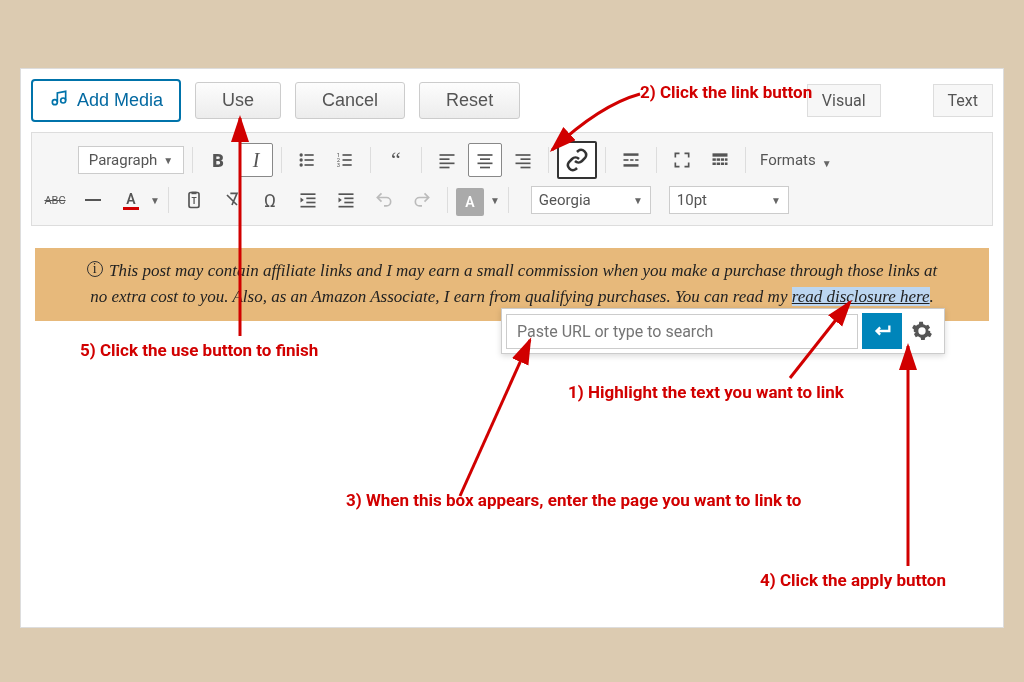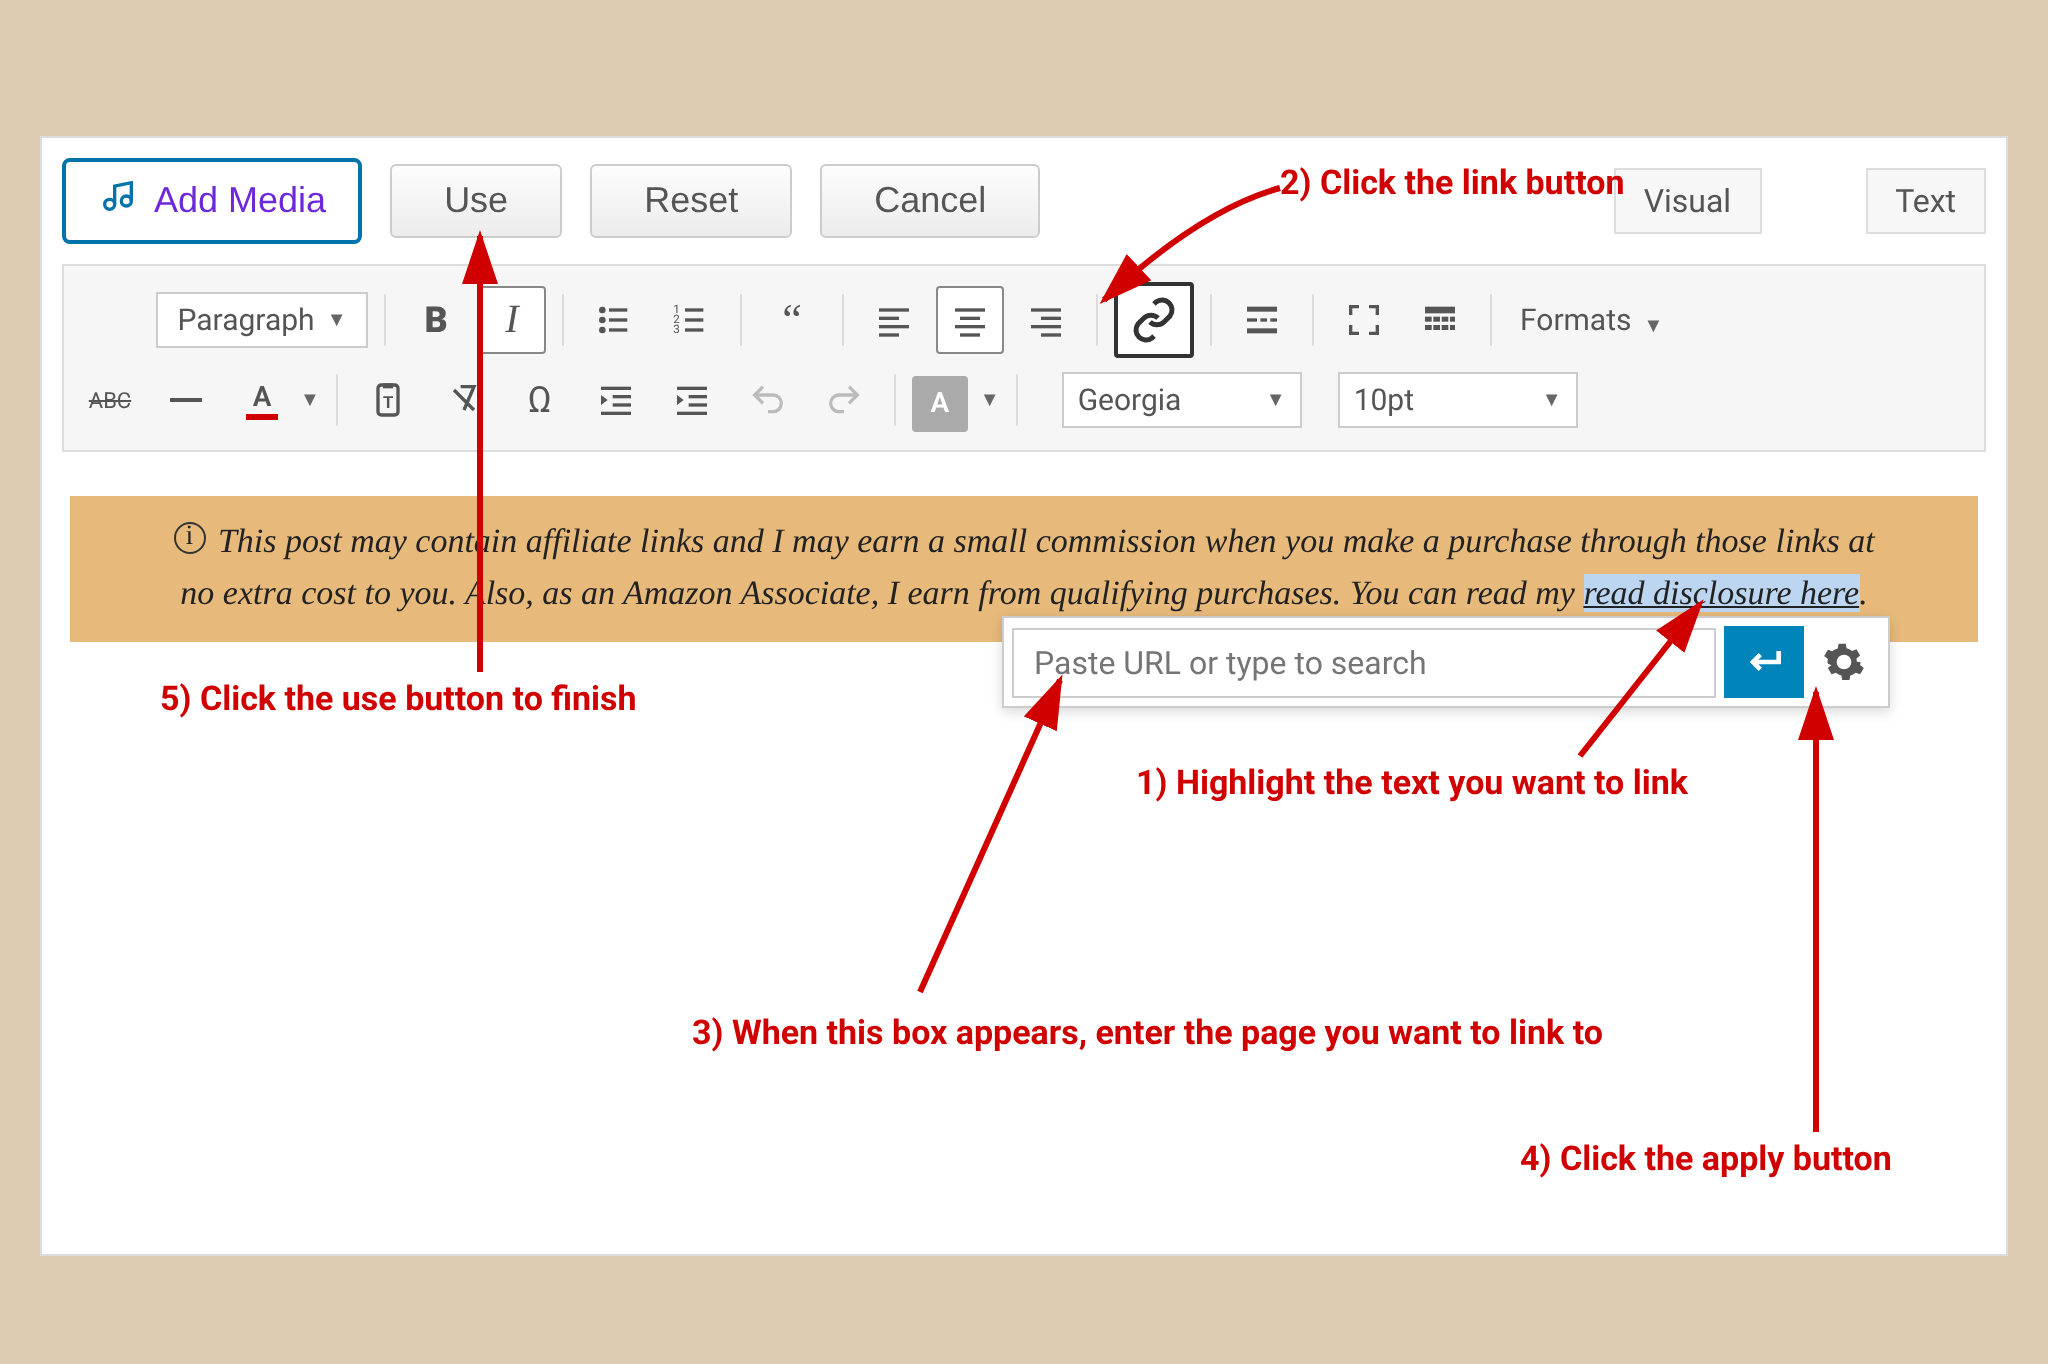--- a/index.html
+++ b/index.html
@@ -21,21 +21,21 @@
     background: #fff;
     border: 1px solid #ddd;
   }
   .top-row {
     display: flex;
     align-items: center;
     padding: 10px 10px 6px 10px;
   }
   .add-media {
     border: 2px solid #0073aa;
-    color: #6d28d9;
+    color: #0369a1;
     background: #fff;
     border-radius: 4px;
     padding: 7px 16px;
     font-size: 18px;
     font-weight: 500;
     display: flex;
     align-items: center;
     gap: 8px;
     cursor: pointer;
   }
@@ -240,22 +240,22 @@
       <span>
         <svg class="icon-svg" viewBox="0 0 24 24" fill="none" stroke="#0073aa" stroke-width="2">
             <circle cx="7" cy="17" r="3"></circle>
             <circle cx="17" cy="15" r="3"></circle>
             <path d="M10 17V6l10-2v11"></path>
           </svg>
       </span>
       <span>Add Media</span>
     </button>
     <button class="mb-btn">Use</button>
+    <button class="mb-btn">Cancel</button>
     <button class="mb-btn">Reset</button>
-    <button class="mb-btn">Cancel</button>
     <div class="right-tabs">
       <div class="tab">Visual</div>
       <div class="tab">Text</div>
     </div>
   </div>
 
   <div class="toolbar-wrap">
     <div class="tb-row">
       <div class="fmt-select">
         <span>Paragraph</span>
@@ -444,21 +444,21 @@
             <path d="M12 8a4 4 0 1 0 0 8 4 4 0 0 0 0-8zm9 4c0 .6-.1 1.1-.2 1.7l2 1.6-2 3.4-2.4-.9c-.9.7-1.9 1.2-3 1.5l-.4 2.5h-4l-.4-2.5c-1.1-.3-2.1-.8-3-1.5l-2.4.9-2-3.4 2-1.6C3.1 13.1 3 12.6 3 12s.1-1.1.2-1.7l-2-1.6 2-3.4 2.4.9c.9-.7 1.9-1.2 3-1.5L9 2h4l.4 2.5c1.1.3 2.1.8 3 1.5l2.4-.9 2 3.4-2 1.6c.1.6.2 1.1.2 1.7z"></path>
           </svg>
       </div>
     </div>
   </div>
 </div>
 
 <div class="anno" style="left:640px;top:82px;">2) Click the link button</div>
 <div class="anno" style="left:80px;top:340px;">5) Click the use button to finish</div>
 <div class="anno" style="left:568px;top:382px;">1) Highlight the text you want to link</div>
-<div class="anno" style="left:346px;top:507px;">3) When this box appears, enter the page you want to link to</div>
+<div class="anno" style="left:346px;top:490px;">3) When this box appears, enter the page you want to link to</div>
 <div class="anno" style="left:760px;top:570px;">4) Click the apply button</div>
 
 <svg class="arrow-svg">
   <defs>
     <marker id="ah" markerWidth="10" markerHeight="10" refX="8" refY="3" orient="auto">
       <path d="M0,0 L9,3 L0,6 Z" fill="#d10000"></path>
     </marker>
   </defs>
 
   <path d="M640 94 Q600 105 552 150" stroke="#d10000" stroke-width="3" fill="none" marker-end="url(#ah)"></path>

